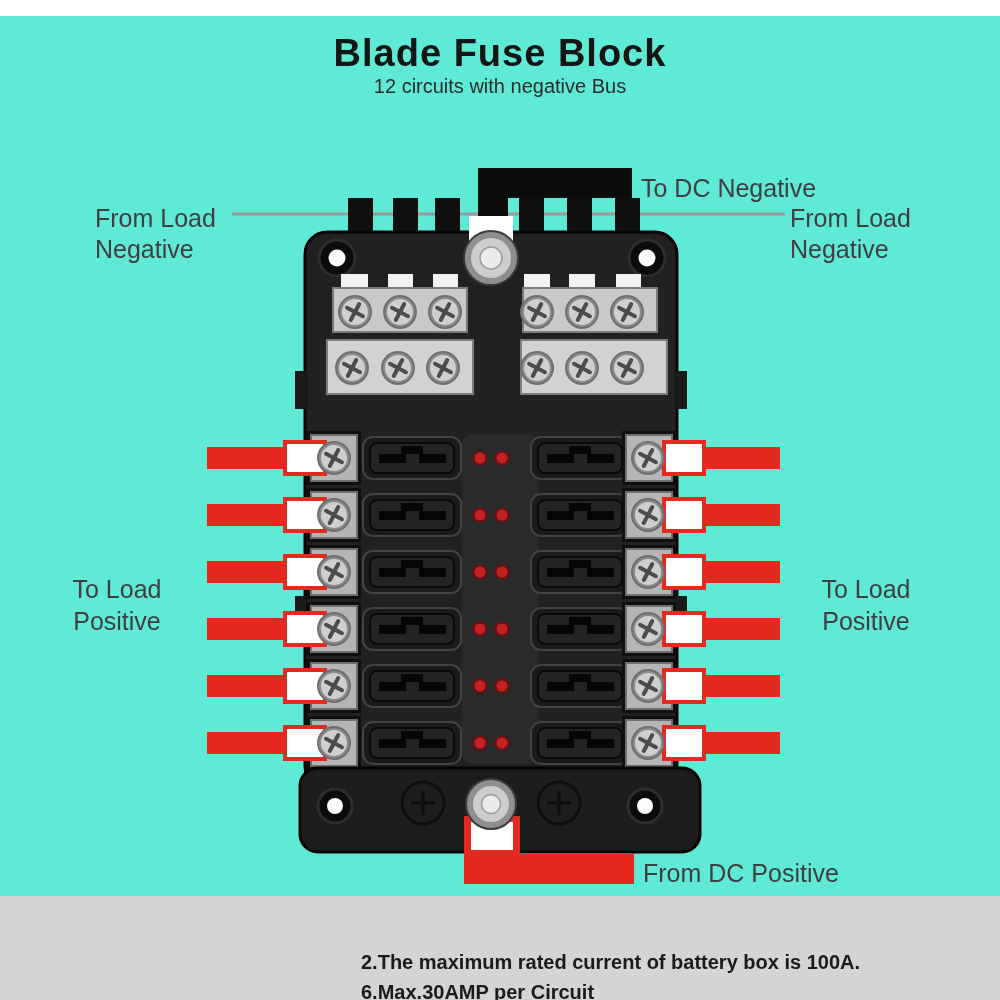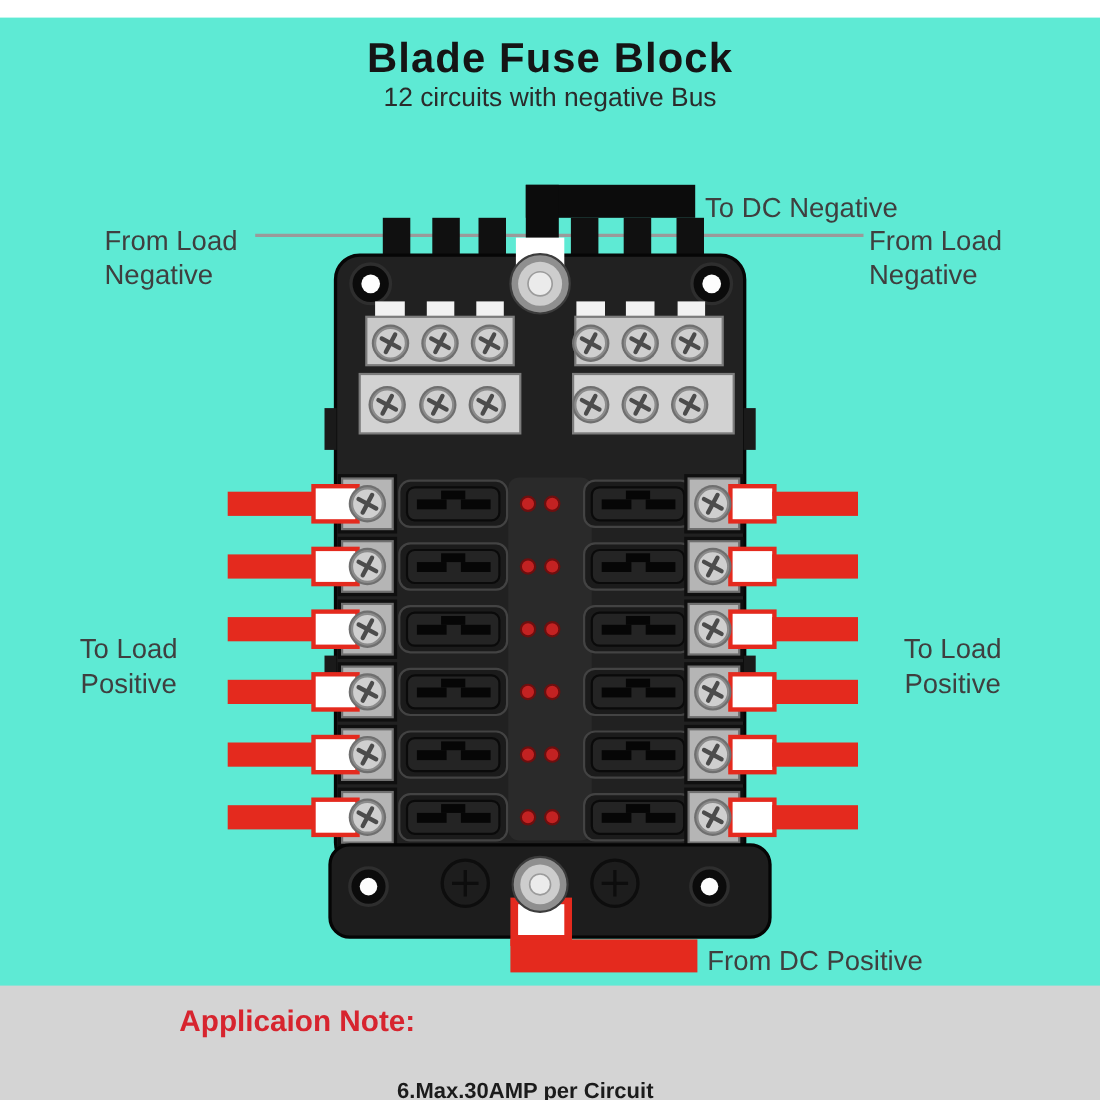--- a/index.html
+++ b/index.html
@@ -4,21 +4,21 @@
 <style>
   html,body{margin:0;padding:0;background:#ffffff;}
   .stage{
     position:relative;width:1000px;height:1000px;margin:16px auto;
     background:#5eead4;overflow:hidden;
     font-family:"Liberation Sans","DejaVu Sans",sans-serif;
   }
   
   .hdr{position:absolute;left:0;width:1000px;text-align:center;}
   .title{top:16px;font-size:38px;font-weight:bold;color:#151515;letter-spacing:1px;}
-  .subtitle{top:59px;font-size:24px;color:#2b2b2b;}
+  .subtitle{top:59px;font-size:20px;color:#2b2b2b;}
   .wiring{top:90px;font-size:31px;font-weight:bold;color:#e3242a;letter-spacing:1px;}
   
   .diagram{position:absolute;left:0;top:130px;width:1000px;height:750px;}
   .lbl{font-family:"Liberation Sans","DejaVu Sans",sans-serif;font-size:25px;fill:#3f3f3f;}
   
   .note-panel{position:absolute;left:0;top:880px;width:1000px;height:120px;background:#d4d4d4;}
   .note-strip{position:absolute;left:0;top:992px;width:1000px;height:8px;background:#b4b4b4;}
   .note-heading{position:absolute;left:163px;top:897px;font-size:27px;font-weight:bold;color:#d7242e;}
   .note-line{position:absolute;left:361px;font-size:20px;font-weight:bold;color:#1b1b1b;}
   .note-1{top:901px;} .note-2{top:935px;} .note-3{top:965px;}
@@ -188,16 +188,16 @@
     <text class="lbl" x="790" y="112">Negative</text>
     <text class="lbl" x="117" y="452" text-anchor="middle">To Load</text>
     <text class="lbl" x="117" y="484" text-anchor="middle">Positive</text>
     <text class="lbl" x="866" y="452" text-anchor="middle">To Load</text>
     <text class="lbl" x="866" y="484" text-anchor="middle">Positive</text>
     <text class="lbl" x="643" y="736">From DC Positive</text>
   </svg>
 
   <div class="note-panel"></div>
   <div class="note-strip"></div>
-  <div class="note-heading">Applicaion Note:</div>
+  <div class="note-line note-2">2.The maximum rated current of battery box is 100A.</div>
   <div class="note-line note-3">6.Max.30AMP per Circuit</div>
 
 </div>
 
 </body></html>

